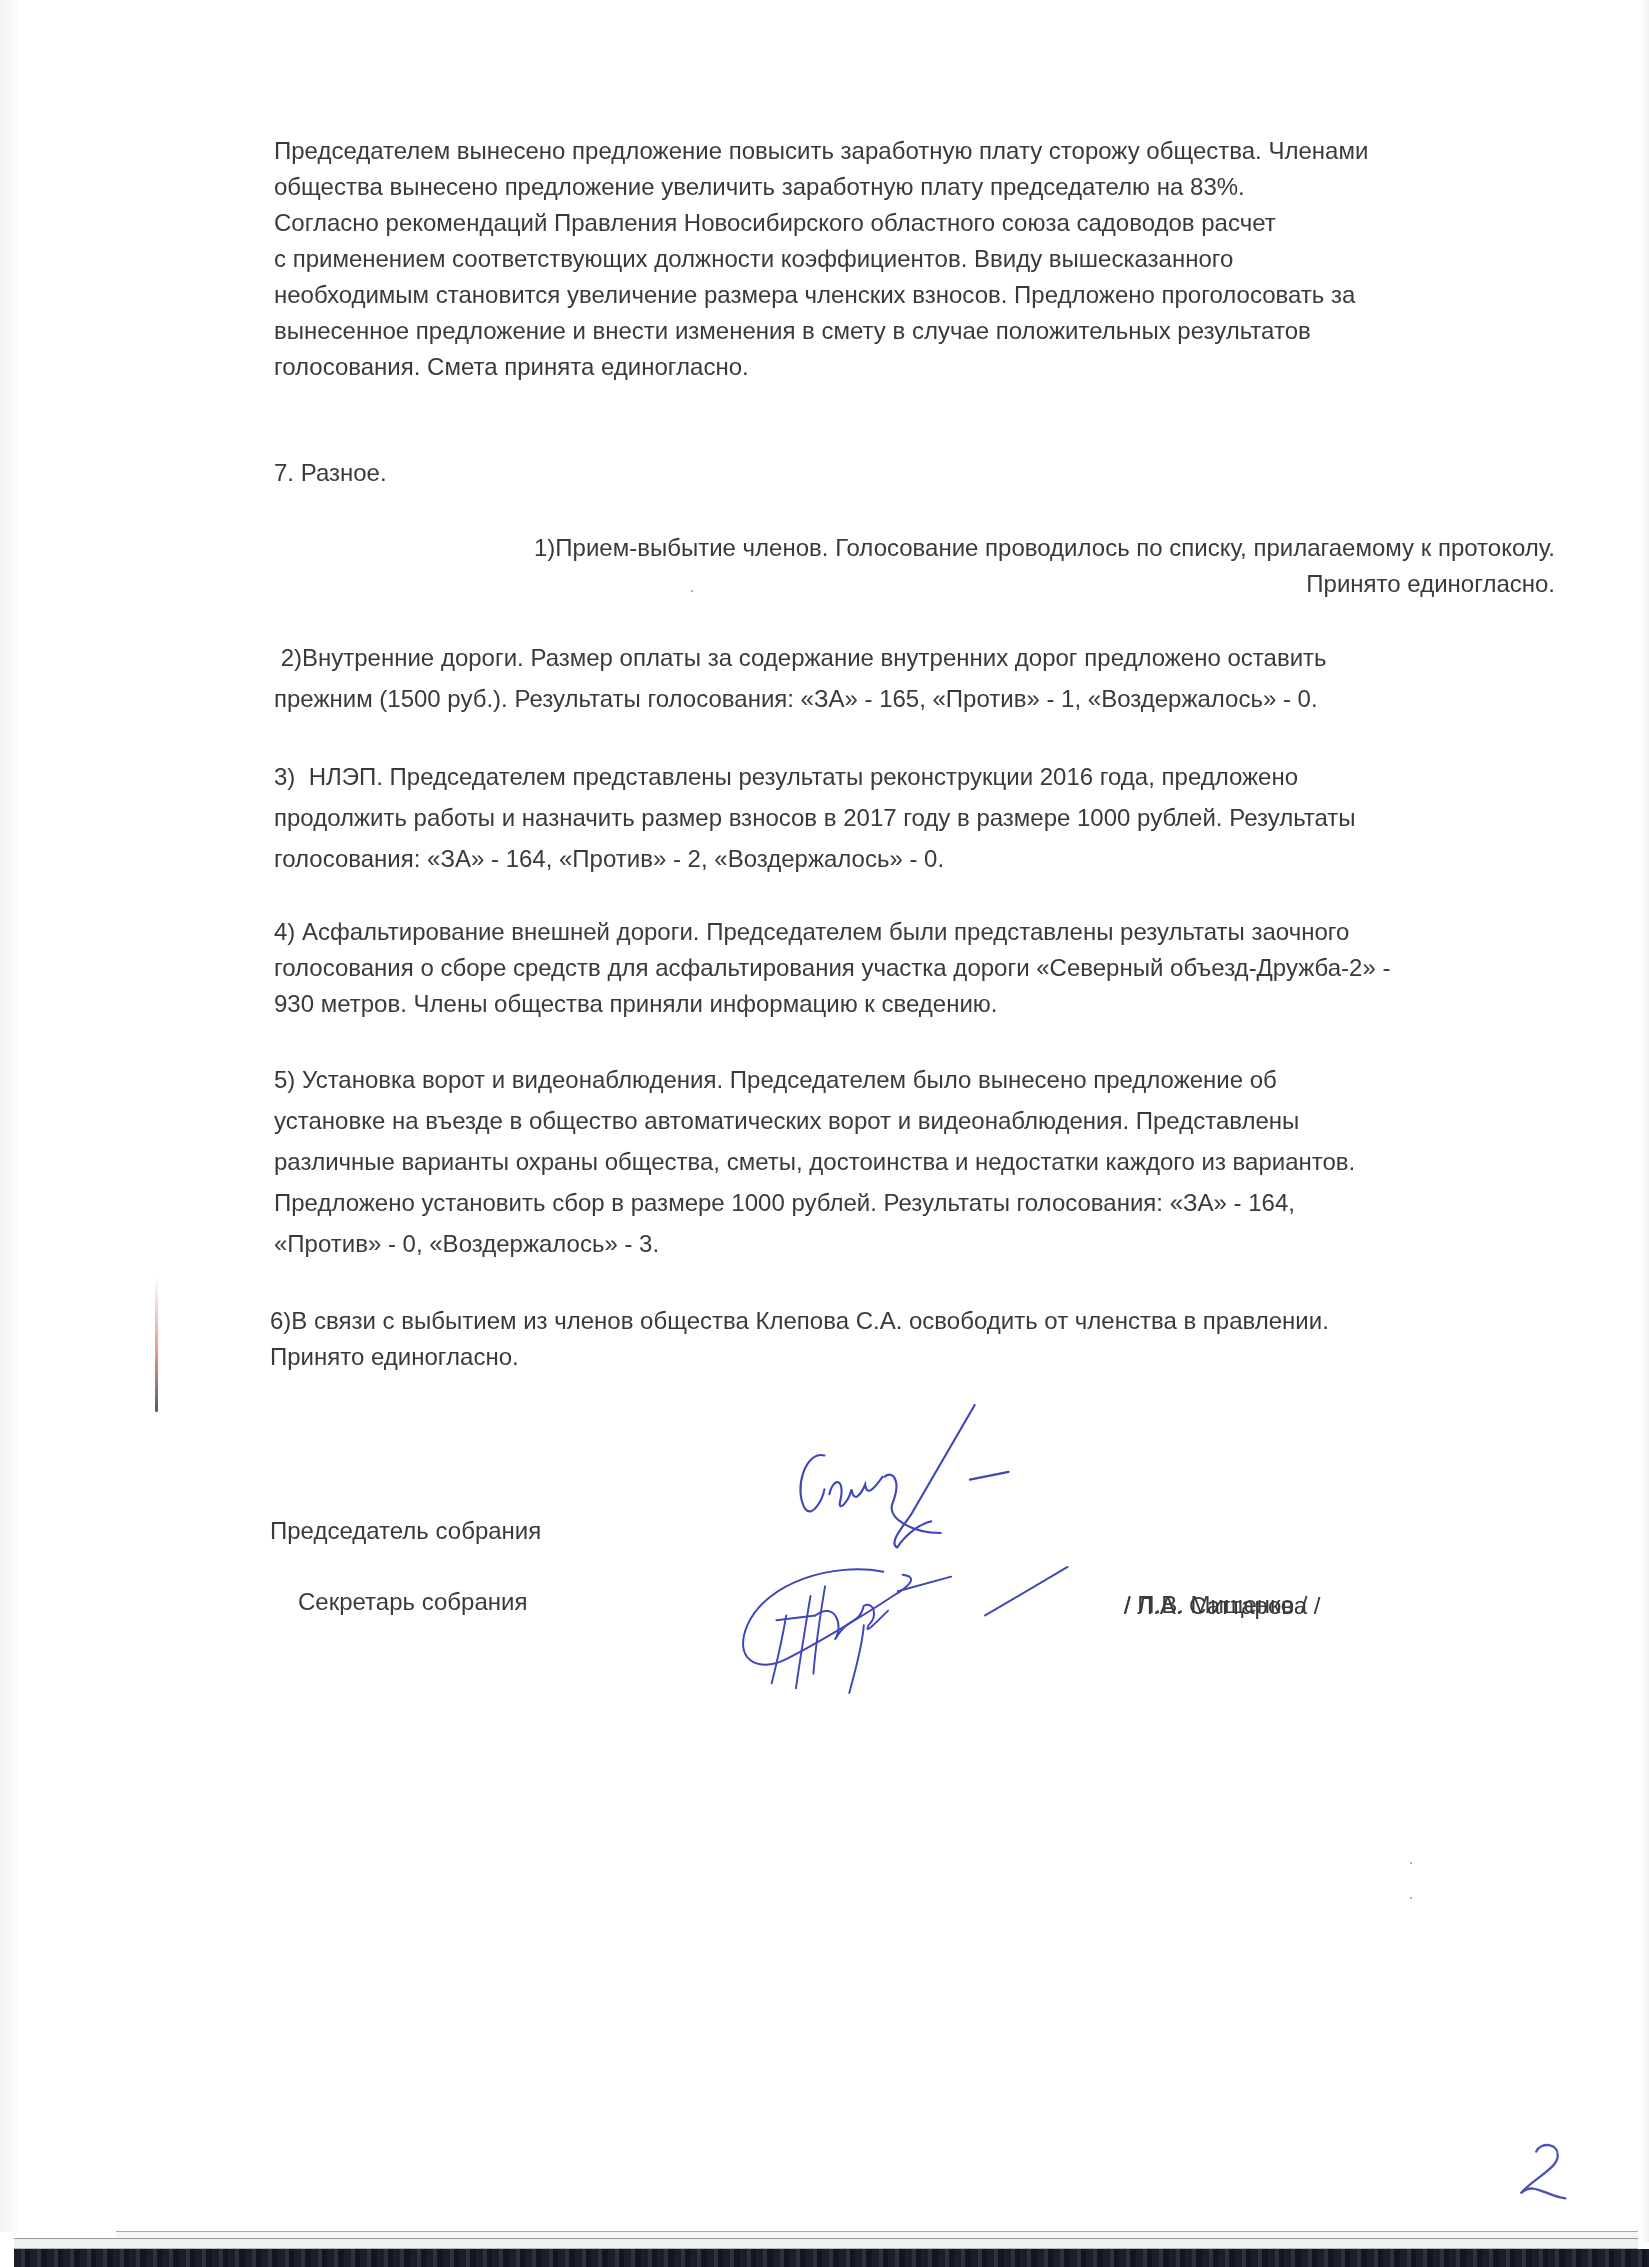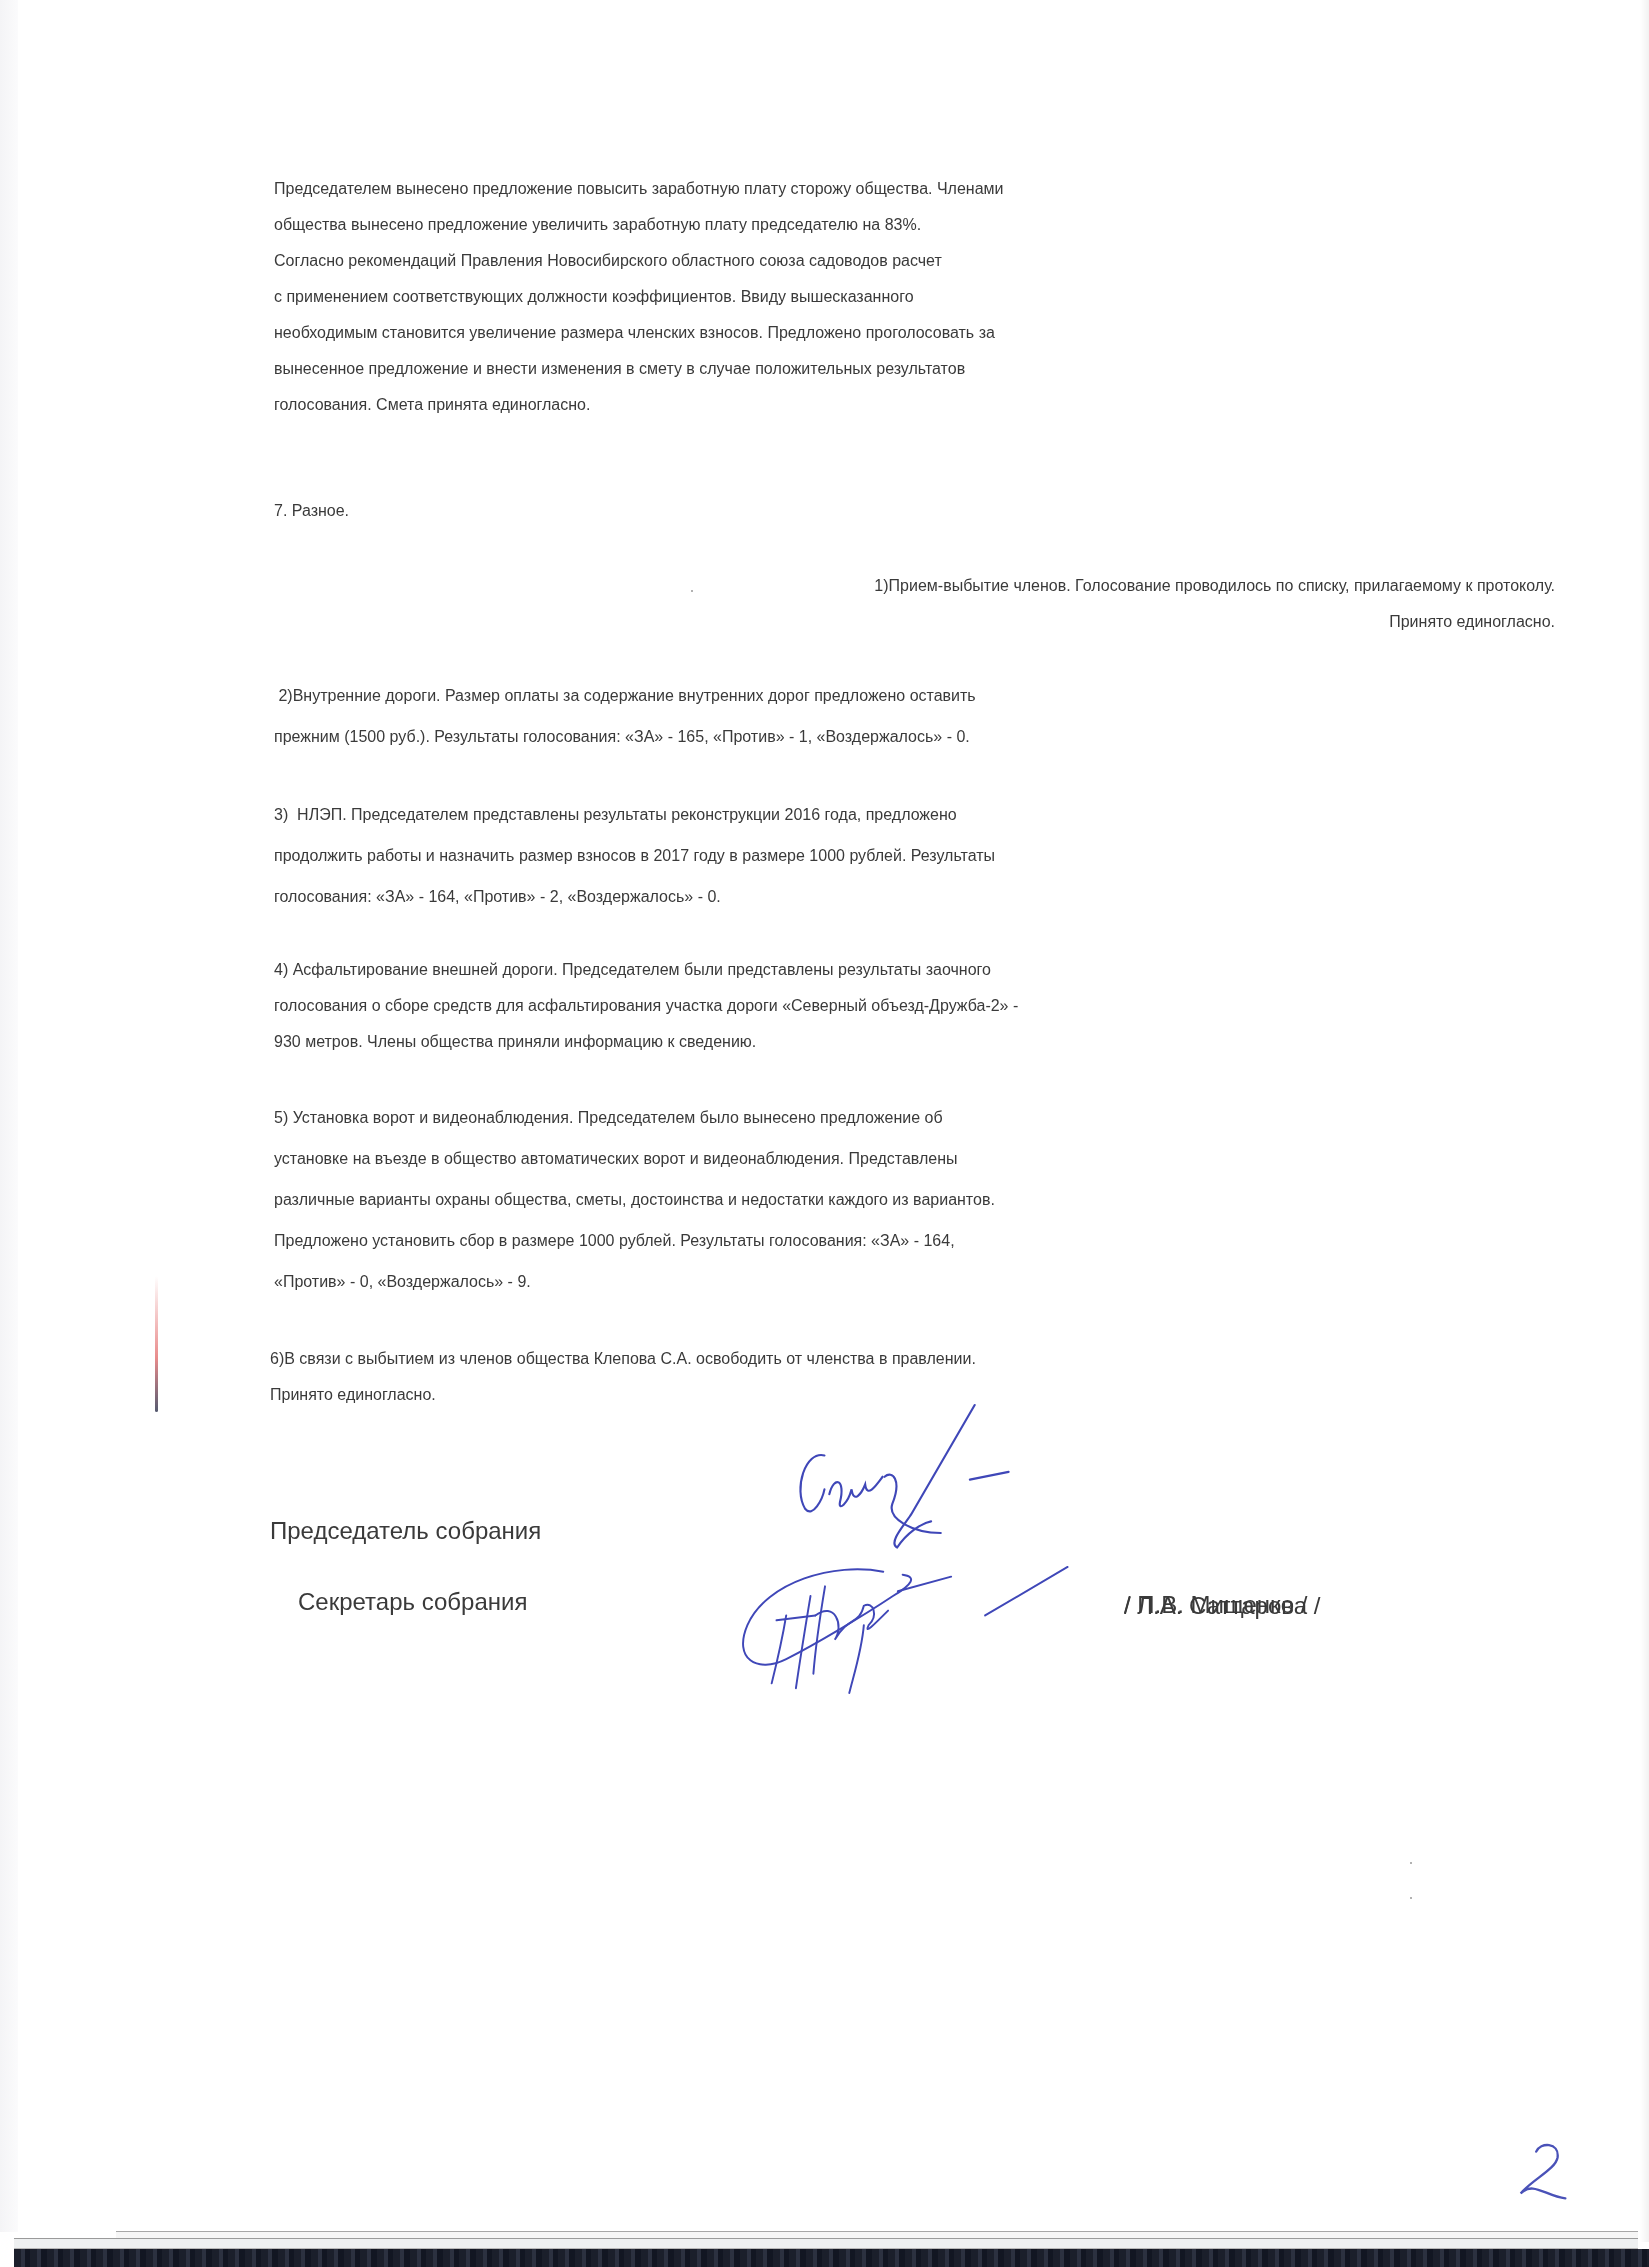--- a/index.html
+++ b/index.html
@@ -9,21 +9,21 @@
                background:linear-gradient(to right,#f4f4f6,#fbfbfc); }
   .bottom-strip { position:absolute; left:13.6px; right:0; bottom:0; height:19.4px;
                   background:repeating-linear-gradient(90deg,#1b1f2b 0 6.8px,#2c3140 6.8px 10.7px,#121622 10.7px 16.5px); }
   .stack1 { position:absolute; left:13.6px; right:11.6px; bottom:19.4px; height:8.7px; background:#eef0f1;
             border-top:1px solid #9a9a9a; border-bottom:1px solid #b8b8b8; }
   .stack2 { position:absolute; left:116px; right:11.6px; bottom:30px; height:5.8px; background:#f6f6f6;
             border-top:1px solid #a7a7a7; }
   .right-edge { position:absolute; right:0; top:0; width:9.7px; height:2242px; background:linear-gradient(to left,#f0f0f0,#ffffff); }
   .red-mark { position:absolute; left:155px; top:1276px; width:2.9px; height:136px;
               background:linear-gradient(to bottom,rgba(235,120,120,0),#e98c8c 60%,#555a70); border-radius:1.9px; }
-  .text { position:absolute; left:274px; width:1281px; font-size:16px; line-height:36px;margin-top:38px; }
+  .text { position:absolute; left:274px; width:1281px; font-size:24px; line-height:36px; }
   .para { margin:0; }
   .sig-label { position:absolute; font-size:24px; }
   .sig-name { position:absolute; font-size:24px; }
   .sig { position:absolute; }
   .page-num { position:absolute; left:1509px; top:2140px; }
   .dot { position:absolute; width:1.9px; height:1.9px; background:#999; border-radius:1px; }
 </style>
 </head>
 <body>
 
@@ -63,21 +63,21 @@
   <div>4) Асфальтирование внешней дороги. Председателем были представлены результаты заочного</div>
   <div>голосования о сборе средств для асфальтирования участка дороги «Северный объезд-Дружба-2» -</div>
   <div>930 метров. Члены общества приняли информацию к сведению.</div>
 </div>
 
 <div class="text" style="top:1059px; line-height:41px;">
   <div>5) Установка ворот и видеонаблюдения. Председателем было вынесено предложение об</div>
   <div>установке на въезде в общество автоматических ворот и видеонаблюдения. Представлены</div>
   <div>различные варианты охраны общества, сметы, достоинства и недостатки каждого из вариантов.</div>
   <div>Предложено установить сбор в размере 1000 рублей. Результаты голосования: «ЗА» - 164,</div>
-  <div>«Против» - 0, «Воздержалось» - 9.</div>
+  <div>«Против» - 0, «Воздержалось» - 3.</div>
 </div>
 
 <div class="text" style="top:1303px; left:270px;">
   <div>6)В связи с выбытием из членов общества Клепова С.А. освободить от членства в правлении.</div>
   <div>Принято единогласно.</div>
 </div>
 
 <div class="sig-label" style="left:270px; top:1517px;">Председатель собрания</div>
 <div class="sig-name" style="left:1124px; top:1592px;">/ Л.А. Саттарова /</div>
 <div class="sig-label" style="left:270px; top:1588px;margin-left:28px;">Секретарь собрания</div>

